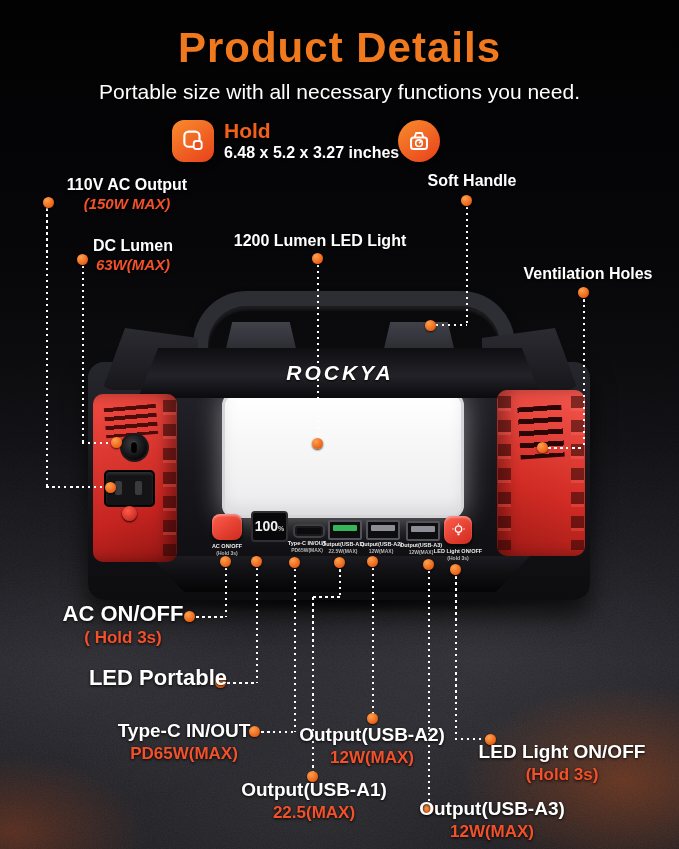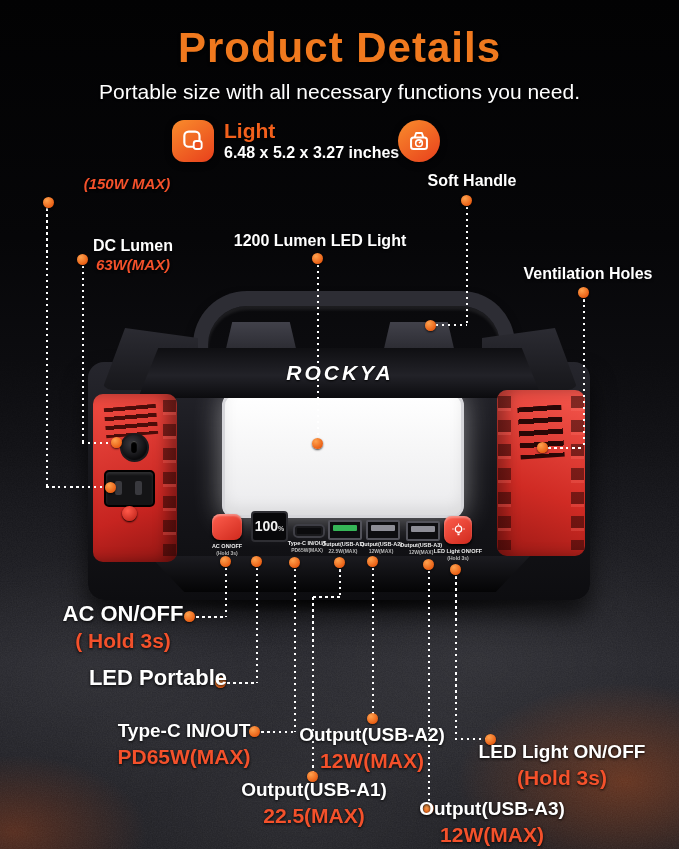--- a/index.html
+++ b/index.html
@@ -34,21 +34,21 @@
               text-shadow:0 1px 2px rgba(0,0,0,.8);}
   .spec-value{display:block;font-size:16px;font-weight:700;color:#fff;margin-top:2px;
               text-shadow:0 1px 2px rgba(0,0,0,.8);}
   
   .co{position:absolute;text-align:center;z-index:46;text-shadow:0 1px 3px rgba(0,0,0,.95);}
   .co .l1{display:block;color:#fff;font-weight:800;}
   .co .l2{display:block;color:#F4512B;font-weight:800;}
   .co-top .l1{font-size:16px;line-height:1.25;}
   .co-top .l2{font-size:15px;line-height:1.2;font-style:italic;}
   .co-bot .l1{font-size:19px;line-height:1.2;}
-  .co-bot .l2{font-size:21px;line-height:1.35;}
+  .co-bot .l2{font-size:17px;line-height:1.35;}
   .co-ac-output{left:52px;top:175px;width:150px;}
   .co-dc-output{left:73px;top:236px;width:120px;}
   .co-led-light{left:225px;top:231px;width:190px;}
   .co-soft-handle{left:418px;top:171px;width:108px;}
   .co-ventilation{left:513px;top:264px;width:150px;}
   .co-ac-onoff{left:48px;top:601px;width:150px;}
   .co-ac-onoff .l1{font-size:22px;}
   .co-led-display{left:83px;top:665px;width:150px;}
   .co-led-display .l1{font-size:22px;}
   .co-type-c{left:108px;top:720px;width:152px;}
@@ -156,21 +156,21 @@
   <div class="subtitle">Portable size with all necessary functions you need.</div>
 
   <div class="spec spec-size">
     <span class="spec-icon square">
       <svg width="26" height="26" viewBox="0 0 36 36">
           <rect x="6" y="5" width="21" height="21" rx="6" fill="none" stroke="#fff" stroke-width="3"></rect>
           <rect x="19" y="18" width="11" height="11" rx="3.5" fill="#ec4f1f" stroke="#fff" stroke-width="2.6"></rect>
         </svg>
     </span>
     <div class="spec-text">
-      <span class="spec-label">Light</span>
+      <span class="spec-label">Hold</span>
       <span class="spec-value">6.48 x 5.2 x 3.27 inches</span>
     </div>
   </div>
   <div class="spec spec-weight">
     <span class="spec-icon round">
       <svg width="26" height="26" viewBox="0 0 36 36">
           <path d="M12 13 L14 7 H22 L24 13" fill="none" stroke="#fff" stroke-width="2.6" stroke-linejoin="round"></path>
           <rect x="7" y="13" width="22" height="16" rx="3.5" fill="none" stroke="#fff" stroke-width="2.8"></rect>
           <circle cx="18" cy="21" r="4.6" fill="none" stroke="#fff" stroke-width="2.2"></circle>
           <line x1="18" y1="21" x2="21" y2="18.5" stroke="#fff" stroke-width="2"></line>
@@ -300,20 +300,21 @@
   <div class="dot" style="left:334px;top:557px;"></div>
   <div class="dot" style="left:307px;top:771px;"></div>
   <div class="dot" style="left:367px;top:556px;"></div>
   <div class="dot" style="left:367px;top:713px;"></div>
   <div class="dot" style="left:423px;top:559px;"></div>
   <div class="dot" style="left:423px;top:803px;"></div>
   <div class="dot" style="left:450px;top:564px;"></div>
   <div class="dot" style="left:485px;top:734px;"></div>
 
   <div class="co co-top co-ac-output">
+    <span class="l1">110V AC Output</span>
     <span class="l2">(150W MAX)</span>
   </div>
   <div class="co co-top co-dc-output">
     <span class="l1">DC Lumen</span>
     <span class="l2">63W(MAX)</span>
   </div>
   <div class="co co-top co-led-light">
     <span class="l1">1200 Lumen LED Light</span>
   </div>
   <div class="co co-top co-soft-handle">

